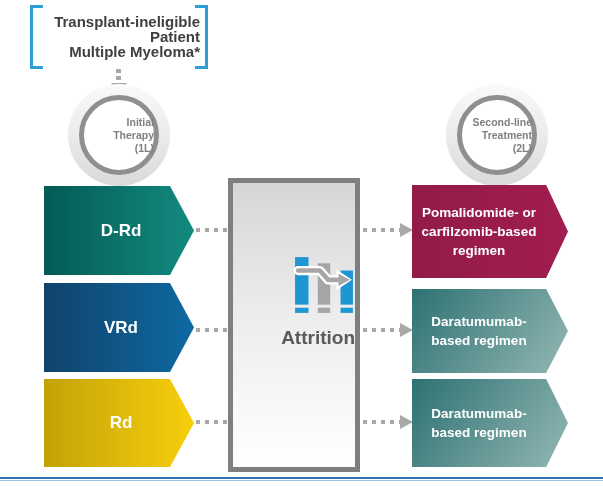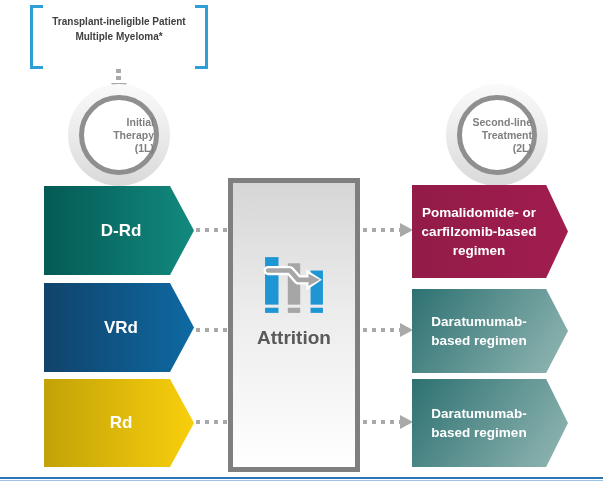--- a/index.html
+++ b/index.html
@@ -5,22 +5,22 @@
   html,body{margin:0;padding:0;background:#ffffff;}
   #stage{
     position:relative;width:603px;height:487px;background:#ffffff;overflow:hidden;
     font-family:"Liberation Sans",sans-serif;font-weight:bold;
   }
   
   .hdr-box{position:absolute;left:30px;top:5px;width:178px;height:64px;}
   .bracket{position:absolute;top:0;width:13px;height:100%;border:3px solid #2e9fd6;box-sizing:border-box;}
   .bracket.l{left:0;border-right:none;}
   .bracket.r{right:0;border-left:none;}
-  .hdr-text{position:absolute;left:8px;right:8px;top:9px;text-align:center;
-    font-size:10px;line-height:15px;color:#404040;}
+  .hdr-text{position:absolute;left:8px;right:8px;top:9px;text-align:right;
+    font-size:15px;line-height:15px;color:#404040;}
   
   .vconn{position:absolute;left:110px;top:69px;width:17px;display:flex;flex-direction:column;align-items:center;}
   .vconn .dot{width:5px;height:4px;background:#a9a9a9;margin-bottom:3px;}
   .vconn .tri{width:0;height:0;border-left:8px solid transparent;border-right:8px solid transparent;border-top:11px solid #a9a9a9;}
   
   .stage-circle{position:absolute;width:102px;height:102px;border-radius:50%;
     background:linear-gradient(180deg,#fafafa 0%,#e9e9e9 55%,#d9d9d9 100%);}
   .stage-circle .ring{position:absolute;left:11px;top:11px;width:80px;height:80px;box-sizing:border-box;
     border:5px solid #8f8f8f;border-radius:50%;background:#ffffff;
     display:flex;flex-direction:column;align-items:flex-end;justify-content:center;}
@@ -31,21 +31,21 @@
   .opt-left{position:absolute;left:44px;width:150px;
     clip-path:polygon(0 0,84% 0,100% 50%,84% 100%,0 100%);
     display:flex;align-items:center;justify-content:center;padding-right:24px;box-sizing:border-box;
     color:#ffffff;font-size:17px;padding-left:28px;}
   .opt-drd{top:186px;height:89px;background:linear-gradient(90deg,#045a55,#128a7e);}
   .opt-vrd{top:283px;height:89px;background:linear-gradient(90deg,#10436b,#0e69a2);}
   .opt-rd {top:379px;height:88px;background:linear-gradient(90deg,#c2a208,#f8cf0c);}
   
   .center-box{position:absolute;left:228px;top:178px;width:132px;height:294px;box-sizing:border-box;
     border:5px solid #7f7f7f;background:linear-gradient(180deg,#d6d6d6 0%,#ececec 45%,#ffffff 100%);
-    display:flex;flex-direction:column;align-items:center;}
+    display:flex;flex-direction:column;align-items:flex-end;}
   .center-box svg{margin-top:72px;}
   .center-title{margin-top:8px;text-align:center;font-size:19px;line-height:29px;color:#595959;}
   
   .hconn{position:absolute;height:16px;display:flex;align-items:center;}
   .hconn .dots{height:4px;flex:1;
     background-image:repeating-linear-gradient(90deg,#a9a9a9 0 4px,transparent 4px 9px);}
   .hconn .tri{width:0;height:0;border-top:7px solid transparent;border-bottom:7px solid transparent;border-left:13px solid #a9a9a9;}
   .hl{left:196px;width:32px;}
   .hr{left:363px;width:50px;}
   .row1{top:222px;} .row2{top:322px;} .row3{top:414px;}

